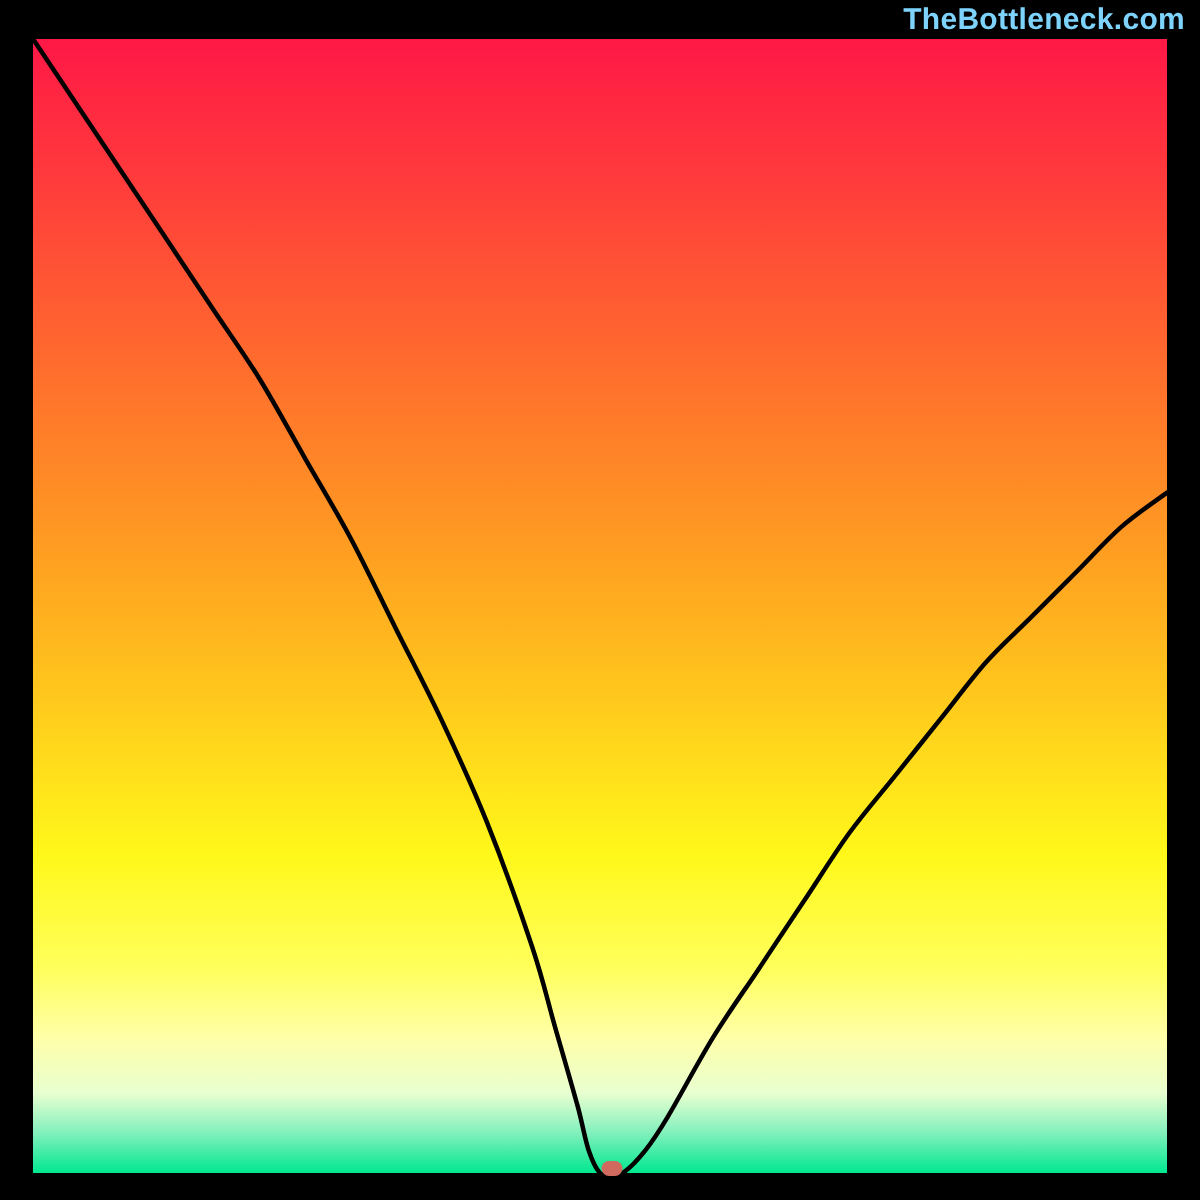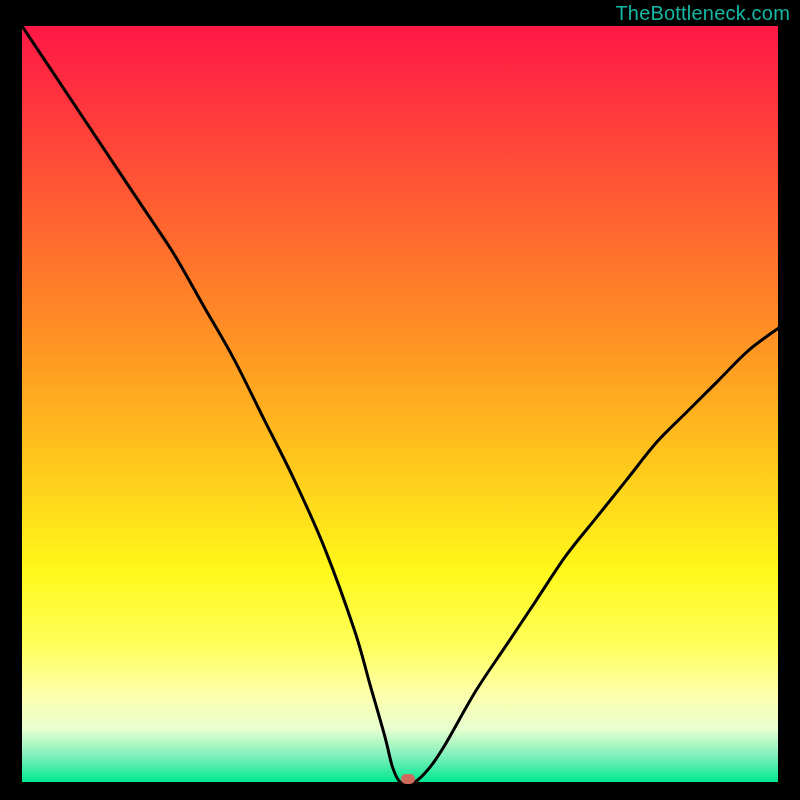--- a/index.html
+++ b/index.html
@@ -14,23 +14,23 @@
   .frame {
     position: relative;
     width: 800px;
     height: 800px;
     background: #000;
   }
   .watermark {
     position: absolute;
     top: 2px;
     right: 10px;
-    color: #14b8a6;
+    color: #7dd3fc;
     font-size: 20px;
-    font-weight: 400;
+    font-weight: 700;
     z-index: 5;
     letter-spacing: 0.2px;
   }
   .plot-wrap {
     position: absolute;
     left: 22px;
     top: 26px;
     width: 756px;
     height: 756px;
     background: #000;

